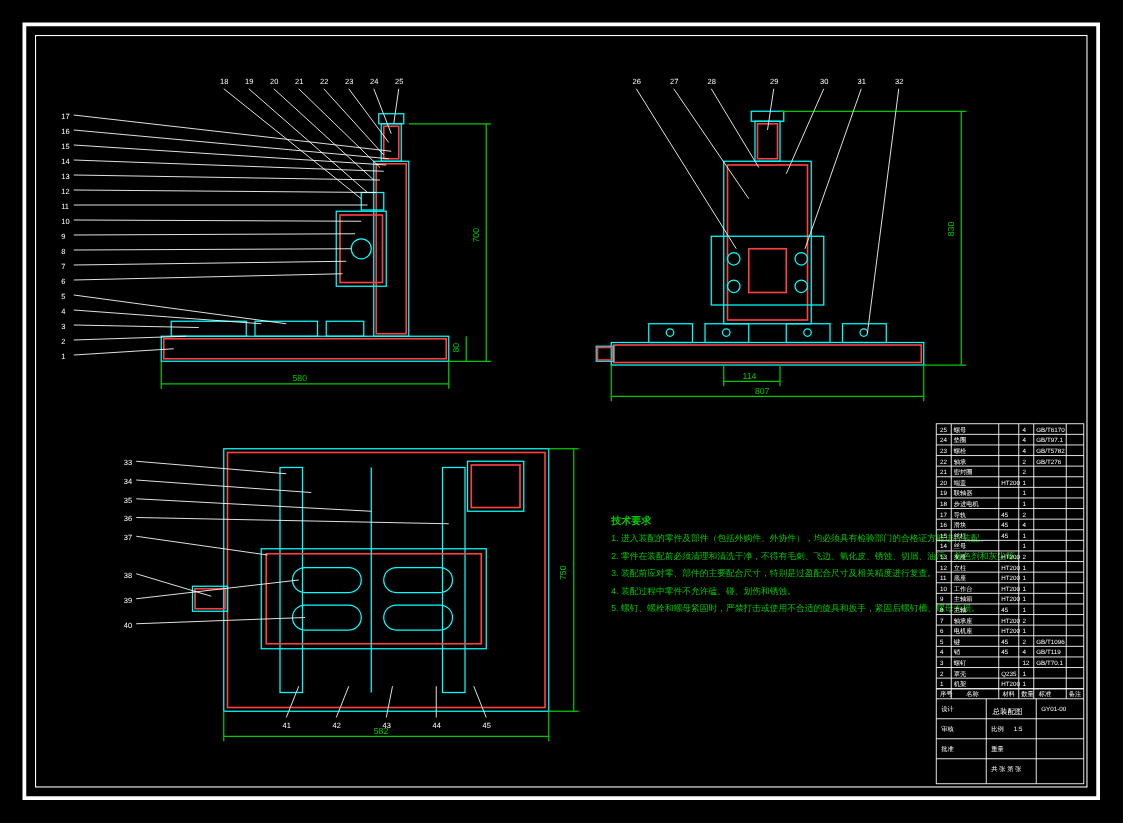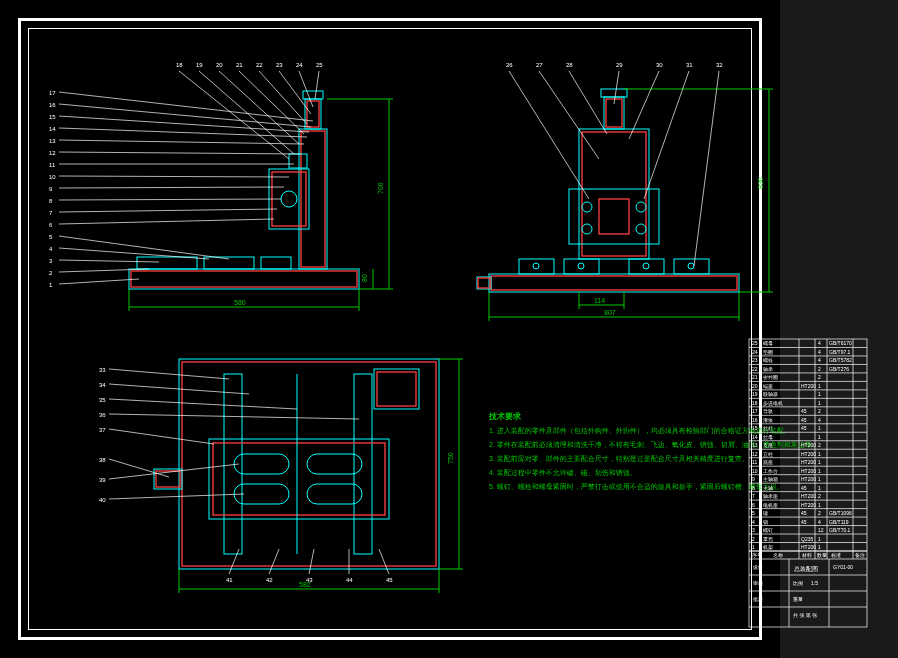--- a/index.html
+++ b/index.html
@@ -1,16 +1,16 @@
 <!DOCTYPE html>
 <html><head>
 <meta charset="utf-8">
 <style>
   body{margin:0;background:#1a1a1a;font-family:"SimSun","Microsoft YaHei",sans-serif;overflow:hidden}
-  .frame{position:relative;width:780px;height:658px;background:#000;}
+  .frame{position:relative;width:898px;height:658px;background:#000;}
   .border-outer{position:absolute;inset:18px;border:3px solid #fff}
   .border-inner{position:absolute;inset:28px;border:1px solid #fff}
   .sheet{position:absolute;inset:29px;background:#000}
   svg{display:block}
   .dim{stroke:#00c800;stroke-width:1;fill:none}
   .dim-text{fill:#00c800;font-size:7px}
   .part{stroke:#00ffff;stroke-width:1;fill:none}
   .part-red{stroke:#ff4040;stroke-width:1.3;fill:none}
   .leader{stroke:#fff;stroke-width:0.7;fill:none}
   .lbl{fill:#fff;font-size:6px}

